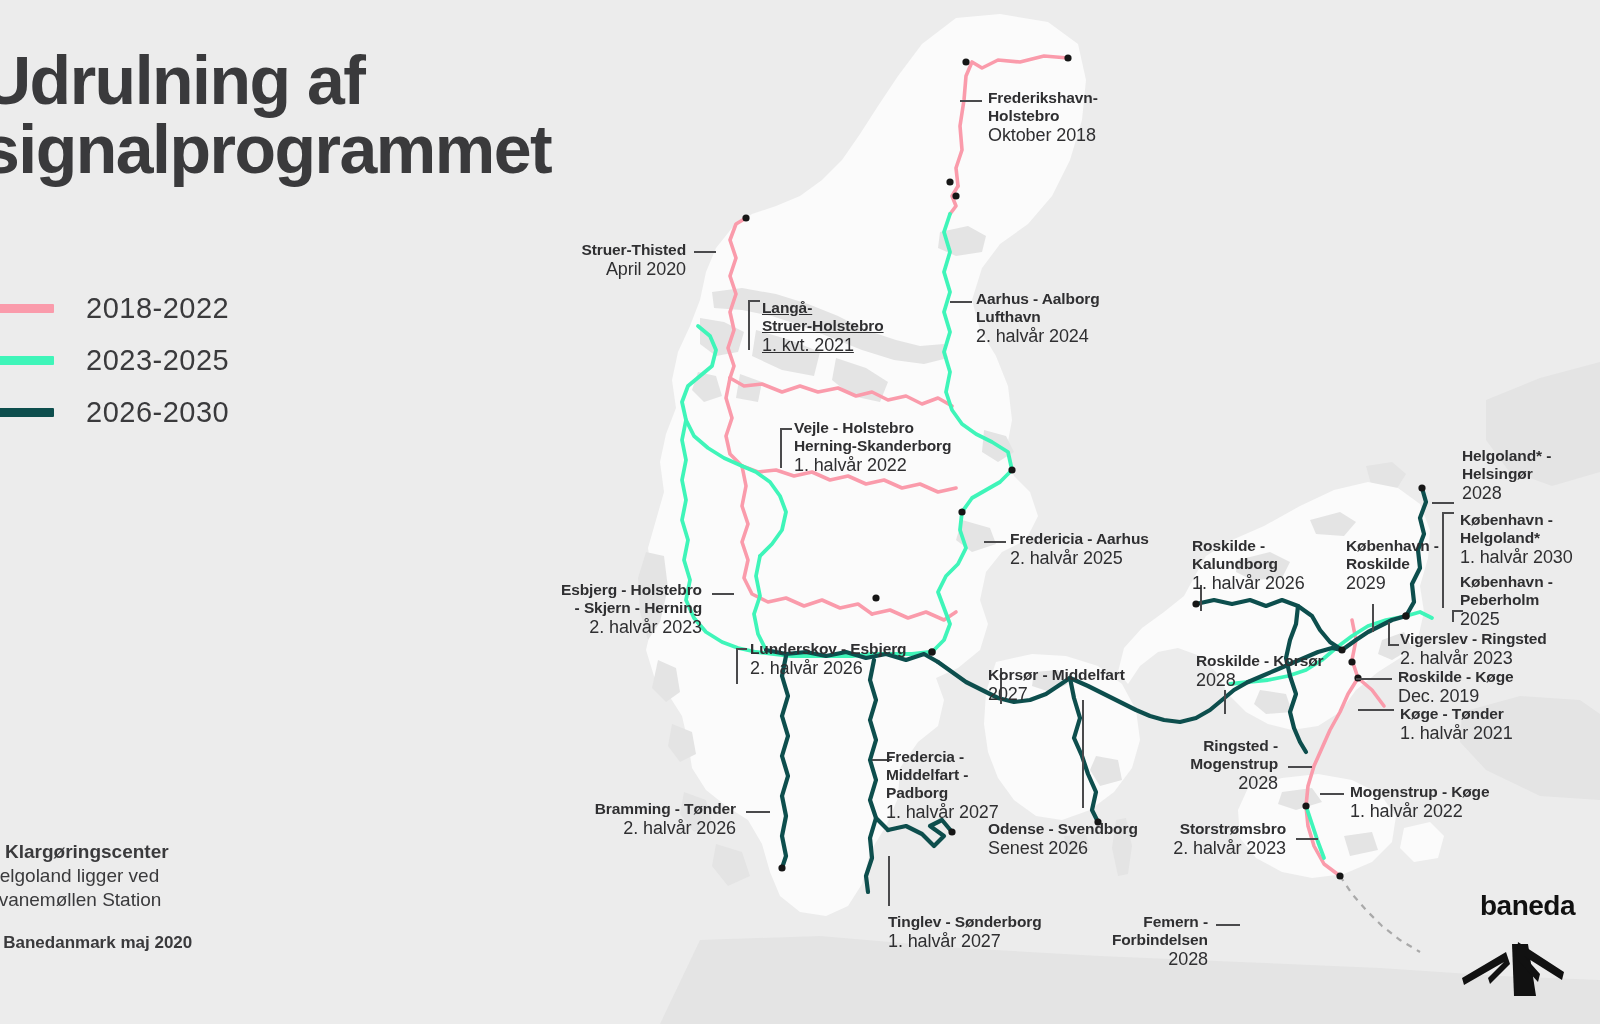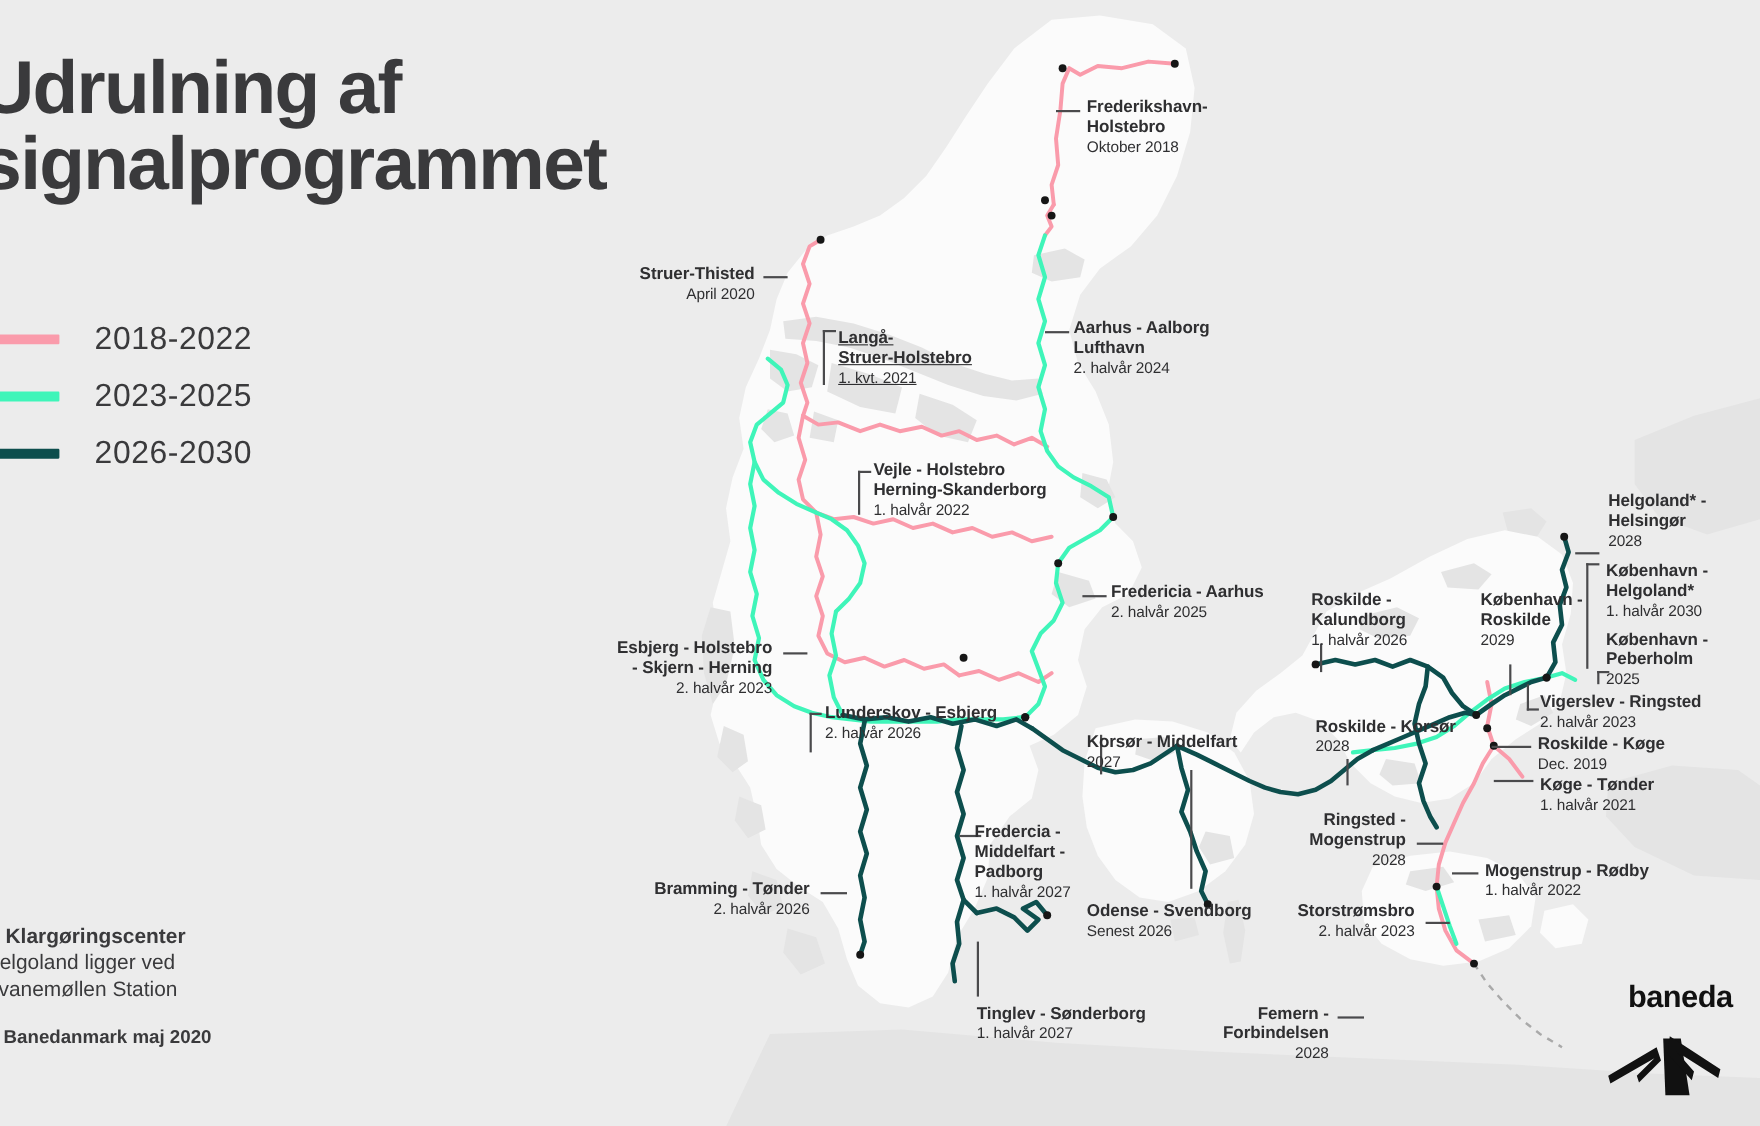--- a/index.html
+++ b/index.html
@@ -37,21 +37,21 @@
 
   
   .footnote{position:absolute;left:-14px;top:840px;width:300px;color:#3a3a3c;}
   .fn-head{font-size:19px;font-weight:bold;line-height:1.25;}
   .fn-body{font-size:19px;line-height:1.25;}
   .fn-copy{font-size:17px;font-weight:bold;margin-top:22px;}
 
   
   .callout{position:absolute;color:#2f2f31;}
   .callout .name{font-weight:bold;font-size:15.5px;line-height:1.17;white-space:pre-line;letter-spacing:-.1px;}
-  .callout .date{font-size:14px;line-height:1.2;letter-spacing:-.1px;}
+  .callout .date{font-size:18px;line-height:1.2;letter-spacing:-.1px;}
   .callout.right{text-align:left;}
   .callout.left{text-align:right;}
 
   
   .lead{position:absolute;background:#4a4a4c;}
   .lead.h{height:2px;}
   .lead.v{width:2px;}
   .bracket{position:absolute;border-color:#4a4a4c;border-style:solid;border-width:0;}
 
   
@@ -432,21 +432,21 @@
 
   <div class="lead h" style="left:1288px;top:766px;width:24px;"></div>
   <div class="callout left" style="left:1120px;top:737px;width:158px;">
     <div class="name">Ringsted -
 Mogenstrup</div>
     <div class="date">2028</div>
   </div>
 
   <div class="lead h" style="left:1320px;top:793px;width:24px;"></div>
   <div class="callout right" style="left:1350px;top:783px;width:200px;">
-    <div class="name">Mogenstrup - Rødby</div>
+    <div class="name">Mogenstrup - Køge</div>
     <div class="date">1. halvår 2022</div>
   </div>
 
   <div class="lead h" style="left:1296px;top:838px;width:22px;"></div>
   <div class="callout left" style="left:1120px;top:820px;width:166px;">
     <div class="name">Storstrømsbro</div>
     <div class="date">2. halvår 2023</div>
   </div>
 
   <div class="lead h" style="left:1216px;top:924px;width:24px;"></div>

